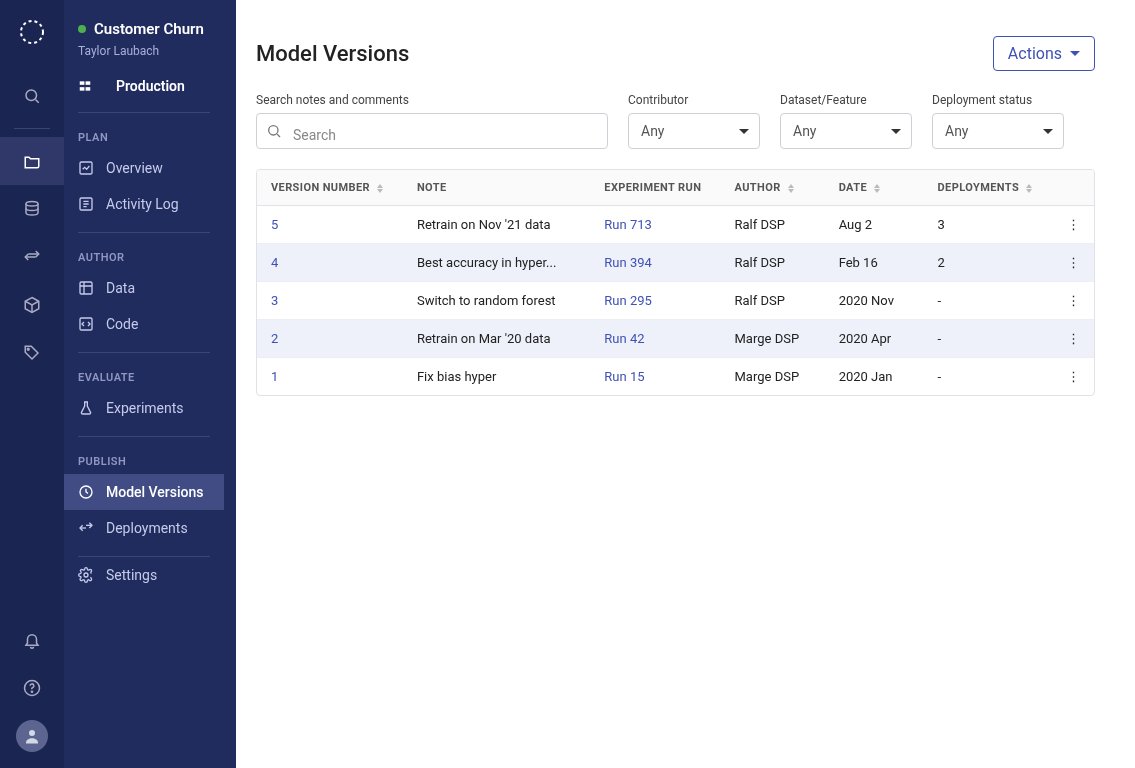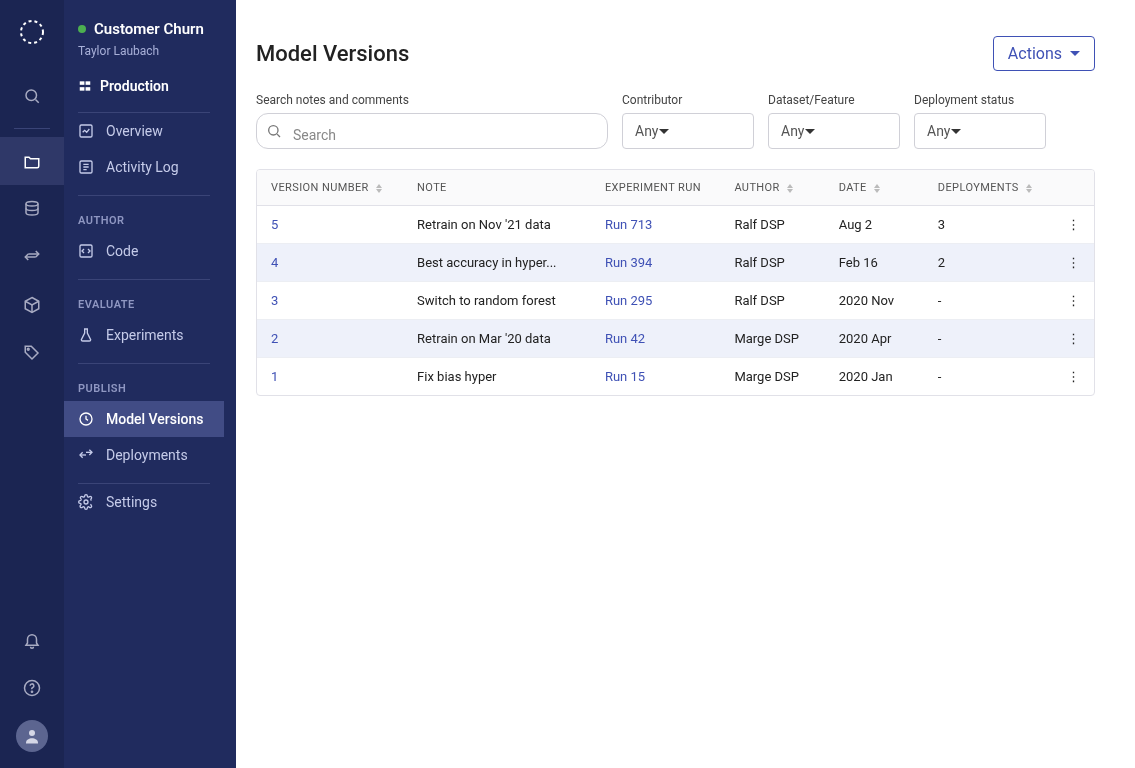--- a/index.html
+++ b/index.html
@@ -99,21 +99,21 @@
     }
     .proj-owner {
       font-size: 12px;
       color: #a8b0d8;
       margin-top: 6px;
       margin-left: 0;
     }
     .env-row {
       display: flex;
       align-items: center;
-      gap: 8px;
+      gap: 24px;
       font-size: 14px;
       font-weight: 600;
       padding: 12px 14px 8px 14px;
       color: #ffffff;
     }
     .sidebar hr.sb-divider {
       border: none;
       border-top: 1px solid #3a4477;
       margin: 10px 14px 0 14px;
     }
@@ -174,21 +174,21 @@
       padding: 7px 14px;
       font-size: 16px;
       cursor: pointer;
       display: inline-flex;
       align-items: center;
       gap: 8px;
     }
 
     .filters {
       display: flex;
-      gap: 14px;
+      gap: 20px;
       margin-bottom: 20px;
       align-items: flex-end;
     }
     .filter {
       display: flex;
       flex-direction: column;
       gap: 6px;
     }
     .filter-label {
       font-size: 12px;
@@ -201,21 +201,21 @@
       flex: 0 0 132px;
     }
     .search-box {
       position: relative;
       width: 352px;
     }
     .search-box input {
       width: 100%;
       height: 36px;
       border: 1px solid #d0d0d7;
-      border-radius: 12px;
+      border-radius: 4px;
       padding: 8px 12px 0 36px;
       font-size: 14px;
       color: #333;
       background: #fff;
     }
     .search-box input::placeholder {
       color: #888;
     }
     .search-box .s-icon {
       position: absolute;
@@ -225,20 +225,21 @@
       color: #777;
     }
     .select-box {
       width: 132px;
       height: 36px;
       border: 1px solid #d0d0d7;
       border-radius: 4px;
       background: #fff;
       display: flex;
       align-items: center;
+      justify-content: space-between;
       padding: 0 10px 0 12px;
       font-size: 14px;
       color: #555;
       cursor: pointer;
     }
     .select-box .caret {
       width: 0;
       height: 0;
       border-left: 5px solid transparent;
       border-right: 5px solid transparent;
@@ -252,21 +253,21 @@
       overflow: hidden;
     }
     table.versions {
       width: 100%;
       border-collapse: collapse;
       font-size: 13px;
     }
     table.versions thead th {
       background: #fafafb;
       color: #555;
-      font-weight: 400;
+      font-weight: 700;
       text-align: left;
       padding: 11px 14px;
       font-size: 11px;
       letter-spacing: 0.4px;
       border-bottom: 1px solid #e1e1e8;
       white-space: nowrap;
     }
     .sort-carets {
       display: inline-flex;
       flex-direction: column;
@@ -410,20 +411,21 @@
           <rect x="3" y="4" width="8" height="6"></rect>
           <rect x="13" y="4" width="8" height="6"></rect>
           <rect x="3" y="14" width="8" height="6"></rect>
           <rect x="13" y="14" width="8" height="6"></rect>
         </svg>
     </span>
     <span>Production</span>
   </div>
   <hr class="sb-divider">
 
+  <div class="sb-section-label">PLAN</div>
   <div class="sb-item">
     <span class="sb-icon">
       <svg width="16" height="16" viewBox="0 0 24 24" fill="none" stroke="currentColor" stroke-width="2">
           <rect x="3" y="3" width="18" height="18" rx="2"></rect>
           <path d="M7 14l3-3 3 3 4-5"></path>
         </svg>
     </span>
     <span>Overview</span>
   </div>
   <div class="sb-item">
@@ -431,20 +433,29 @@
       <svg width="16" height="16" viewBox="0 0 24 24" fill="none" stroke="currentColor" stroke-width="2">
           <rect x="3" y="3" width="18" height="18" rx="2"></rect>
           <path d="M8 8h8M8 12h8M8 16h5"></path>
         </svg>
     </span>
     <span>Activity Log</span>
   </div>
   <hr class="sb-divider">
 
   <div class="sb-section-label">AUTHOR</div>
+  <div class="sb-item">
+    <span class="sb-icon">
+      <svg width="16" height="16" viewBox="0 0 24 24" fill="none" stroke="currentColor" stroke-width="2">
+          <rect x="3" y="3" width="18" height="18" rx="2"></rect>
+          <path d="M9 3v18M3 9h18"></path>
+        </svg>
+    </span>
+    <span>Data</span>
+  </div>
   <div class="sb-item">
     <span class="sb-icon">
       <svg width="16" height="16" viewBox="0 0 24 24" fill="none" stroke="currentColor" stroke-width="2">
           <rect x="3" y="3" width="18" height="18" rx="2"></rect>
           <path d="M9 9l-3 3 3 3M15 9l3 3-3 3"></path>
         </svg>
     </span>
     <span>Code</span>
   </div>
   <hr class="sb-divider">

